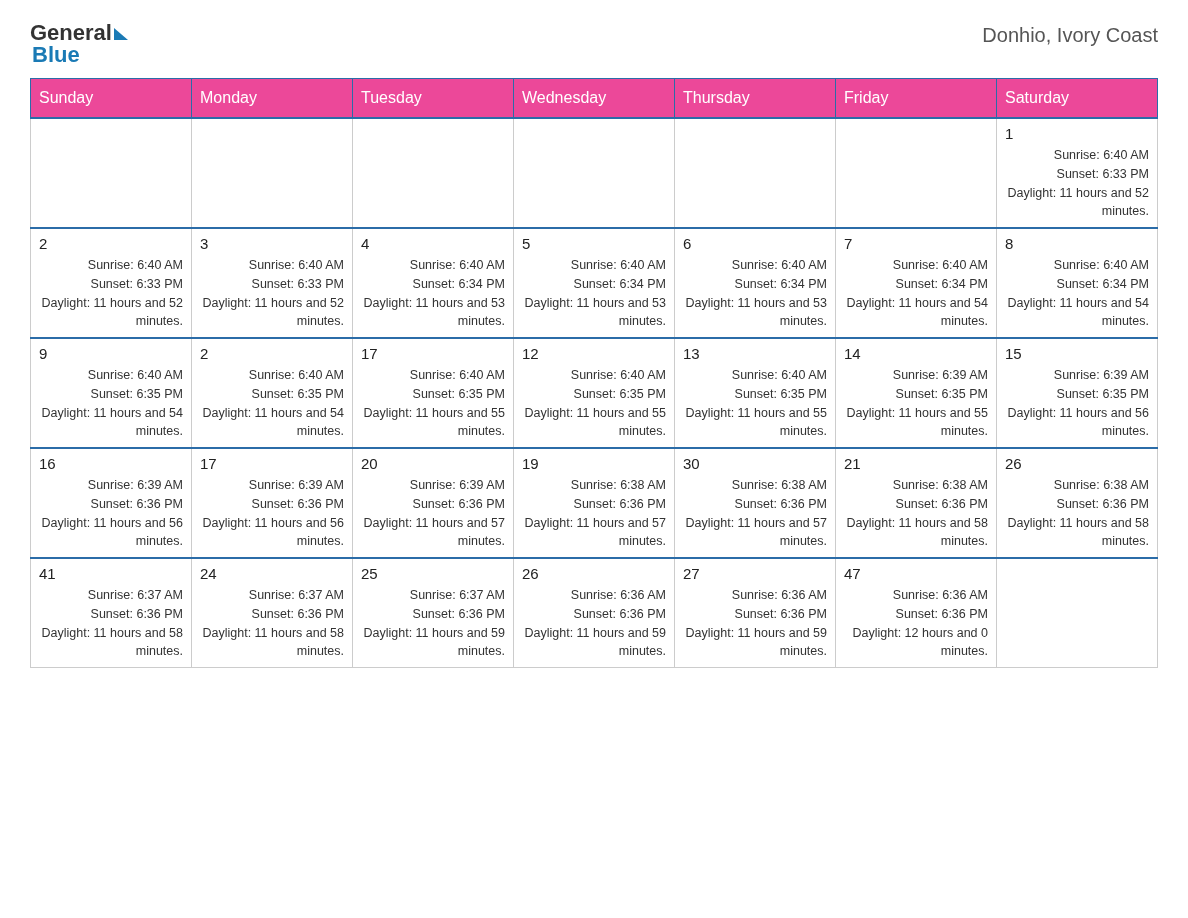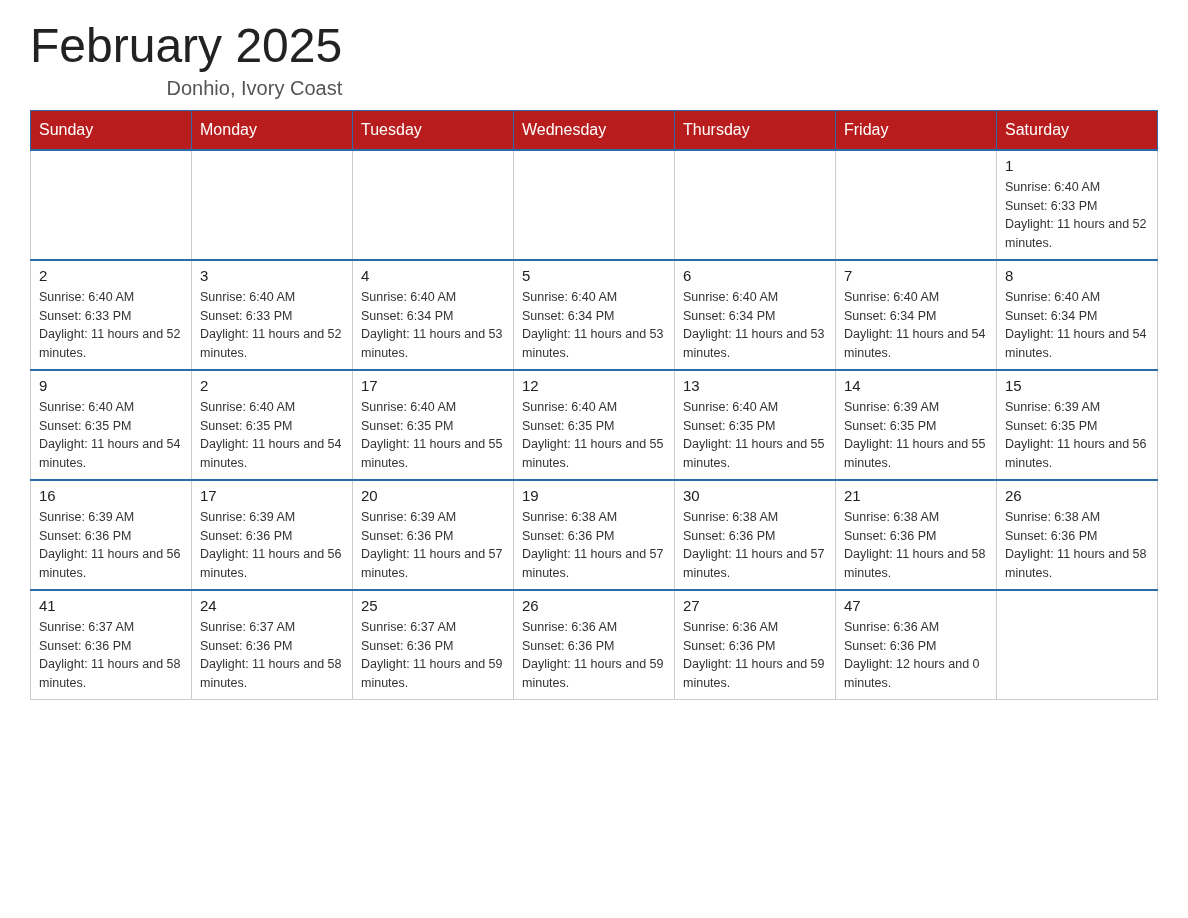--- a/index.html
+++ b/index.html
@@ -59,21 +59,21 @@
       font-size: 20px;
       color: #555;
       margin-top: 4px;
     }
     .calendar {
       width: 100%;
       border-collapse: collapse;
       margin-top: 10px;
     }
     .calendar th {
-      background: #b91c1c;
+      background: #ec4899;
       color: #fff;
       padding: 10px 8px;
       font-size: 16px;
       font-weight: normal;
       text-align: left;
       border: 1px solid #2b6ca8;
     }
     .calendar td {
       vertical-align: top;
       padding: 6px 8px;
@@ -93,31 +93,38 @@
     .day-number {
       font-size: 15px;
       font-weight: normal;
       margin-bottom: 4px;
       color: #222;
     }
     .day-info {
       font-size: 12.5px;
       color: #333;
       line-height: 1.5;
+      text-align: right;
     }
     .empty-cell {
       background: #f5f5f5;
     }
   </style>
 </head>
 <body>
 
 <div class="header">
+  <div class="logo">
+    <div class="logo-top">
+      <span class="logo-general">General</span>
+      <div class="logo-arrow"></div>
+    </div>
+    <span class="logo-blue">Blue</span>
+  </div>
   <div class="title-section">
-    <div class="month-title">February 2025</div>
     <div class="location">Donhio, Ivory Coast</div>
   </div>
 </div>
 
 <table class="calendar">
   <thead>
     <tr>
     <th>Sunday</th>
         <th>Monday</th>
         <th>Tuesday</th>

